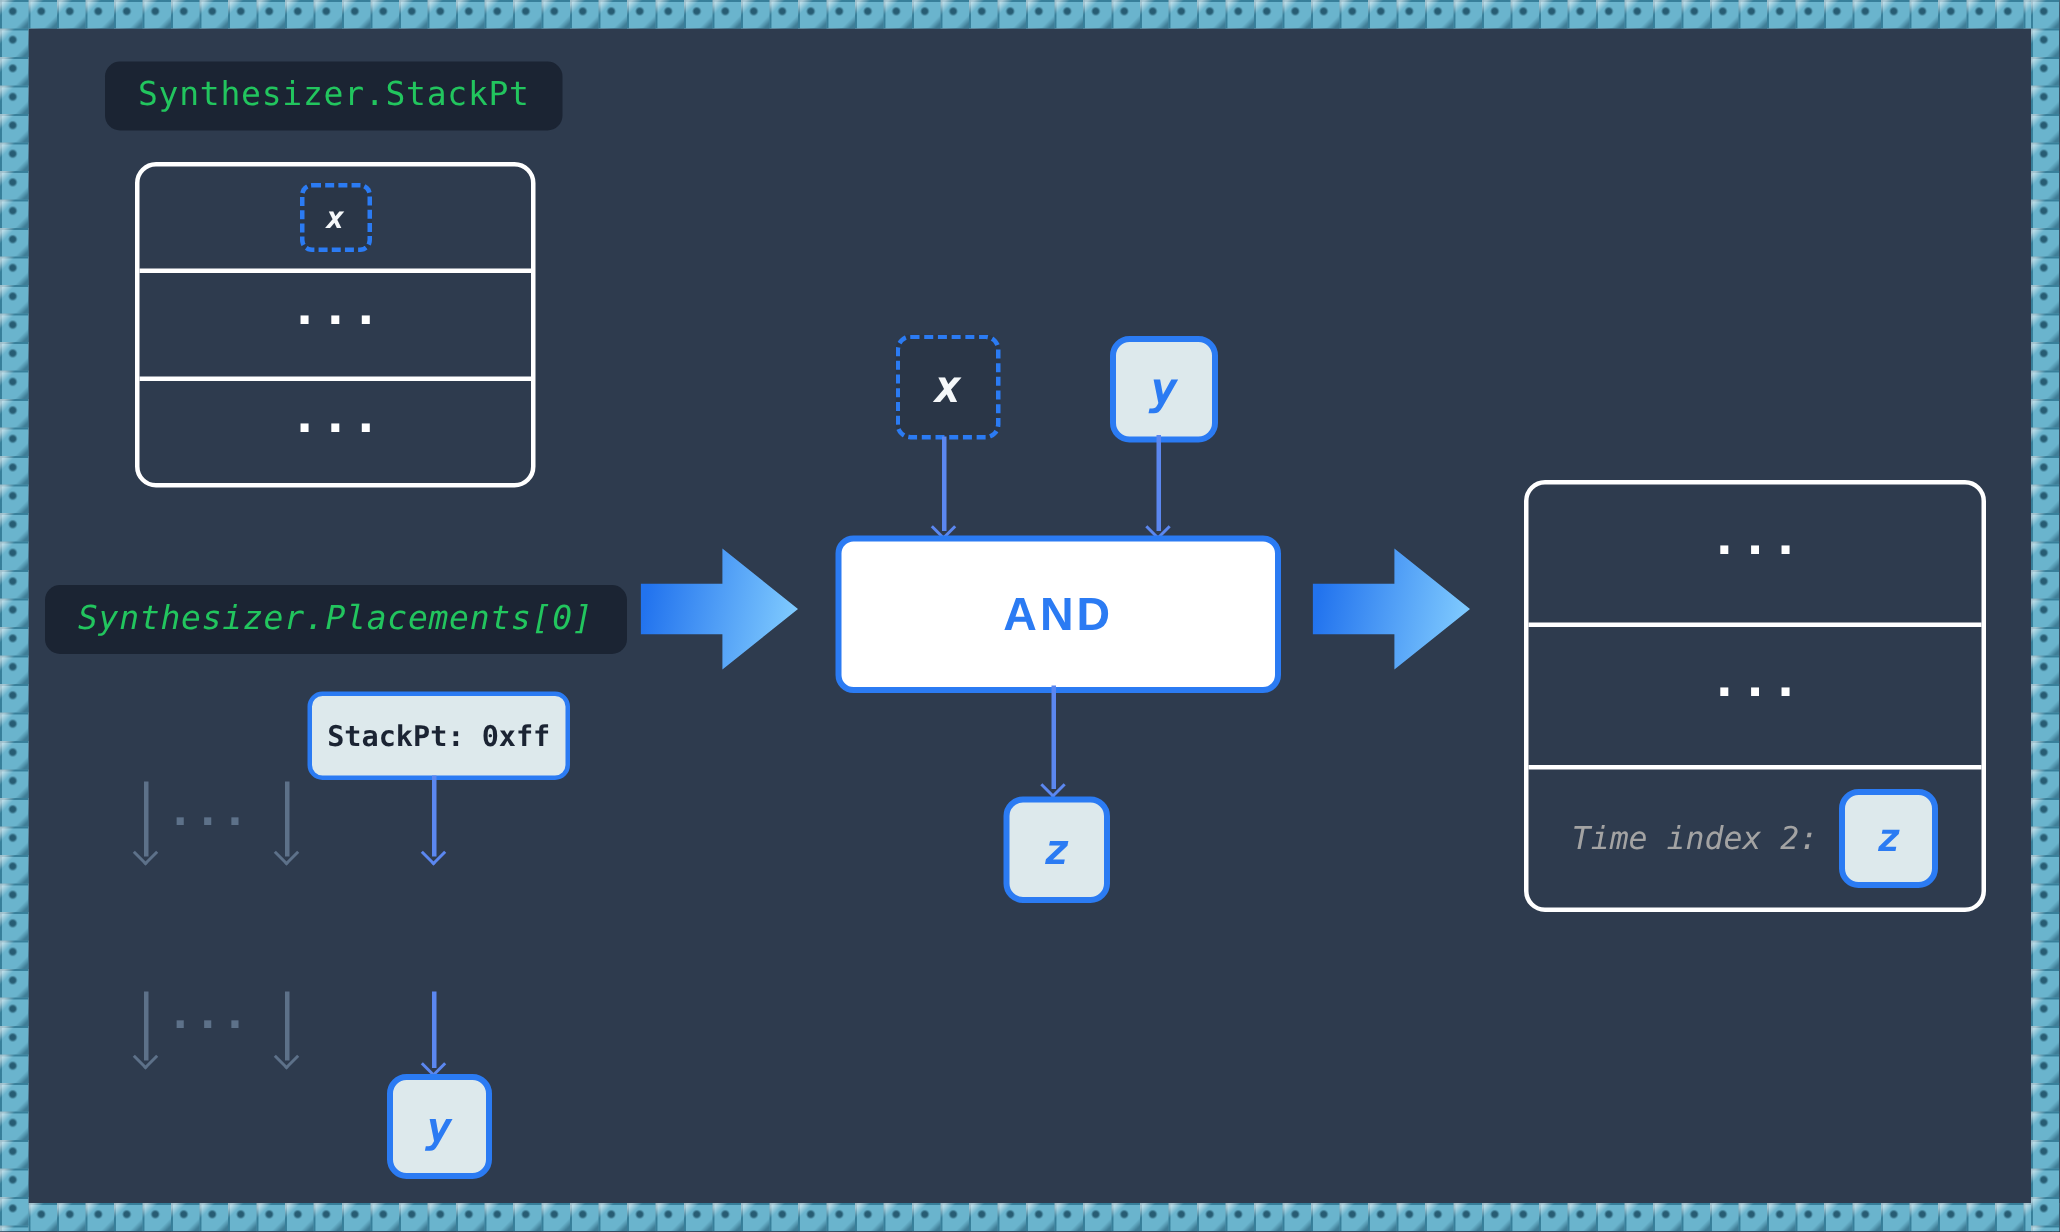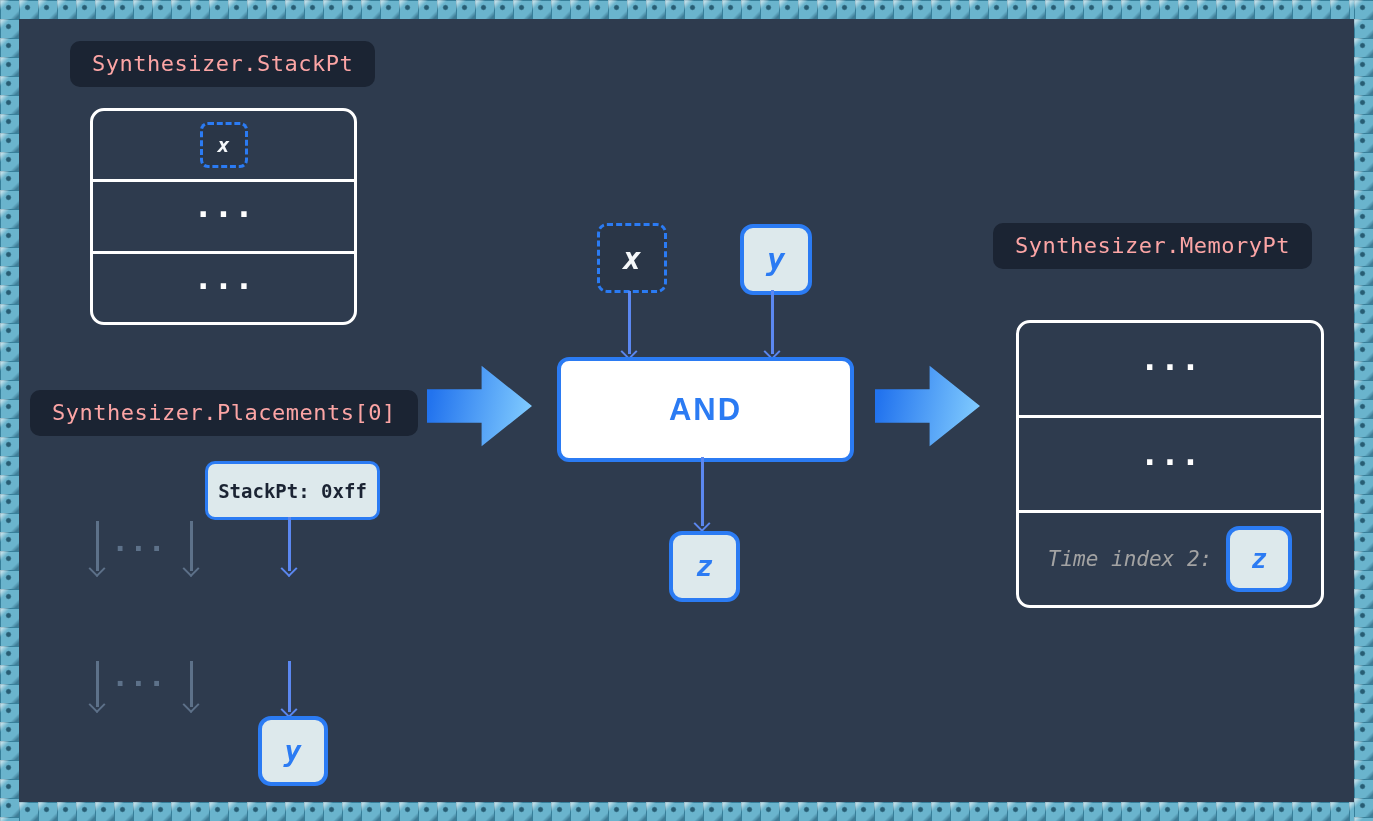--- a/index.html
+++ b/index.html
@@ -20,21 +20,21 @@
       linear-gradient(to bottom, rgba(22,92,120,.6) 0 1.5px, rgba(0,0,0,0) 1.5px);
     background-size:19px 19px;
   }
   .frame.top{left:0;top:0;width:100%;height:19px;}
   .frame.bottom{left:0;bottom:0;width:100%;height:19px;}
   .frame.left{left:0;top:0;width:19px;height:100%;}
   .frame.right{right:0;top:0;width:19px;height:100%;}
 
   
   .pill{
-    position:absolute;background:var(--label-bg,#1b2433);color:#fca5a5;
+    position:absolute;background:var(--label-bg,#1b2433);color:#22c55e;
     font-size:22px;line-height:1;padding:12px 22px;border-radius:10px;
     white-space:nowrap;letter-spacing:.5px;
   }
 
   
   .otable{
     position:absolute;border:3.5px solid var(--box-stroke,#fff);
     border-radius:14px;display:flex;flex-direction:column;
   }
   .trow{flex:1;display:flex;align-items:center;justify-content:center;border-top:3.5px solid var(--box-stroke,#fff);gap:14px;}
@@ -118,21 +118,21 @@
       </span>
     </div>
     <div class="trow">
       <span class="dots">...</span>
     </div>
     <div class="trow">
       <span class="dots">...</span>
     </div>
   </div>
 
-  <div class="pill" style="left:30px;top:390px;">Synthesizer.Placements[0]</div>
+  <div class="pill" style="left:30px;top:390px;font-style:italic;">Synthesizer.Placements[0]</div>
 
   <div class="masker" style="left:205px;top:461px;width:169px;height:53px;">StackPt: 0xff</div>
 
   <div class="varrow gray" style="left:96px;top:521px;height:50px;"></div>
   <div class="dots-free" style="left:115px;top:528px;">...</div>
   <div class="varrow gray" style="left:190px;top:521px;height:50px;"></div>
   <div class="varrow blue" style="left:288px;top:517px;height:54px;"></div>
 
 
   <div class="varrow gray" style="left:96px;top:661px;height:46px;"></div>
@@ -158,21 +158,20 @@
   <div class="varrow blue" style="left:771px;top:290px;height:64px;"></div>
 
   <div class="gate" style="left:557px;top:357px;width:289px;height:97px;">AND</div>
 
   <div class="varrow blue" style="left:701px;top:457px;height:69px;"></div>
 
   <div class="chip abs" style="left:669px;top:531px;width:63px;height:63px;">
     <span class="vletter" style="font-size:28px;">z</span>
   </div>
 
-  <div class="pill" style="left:993px;top:223px;">Synthesizer.MemoryPt</div>
 
   <div class="otable" style="left:1016px;top:320px;width:302px;height:282px;">
     <div class="trow">
       <span class="dots">...</span>
     </div>
     <div class="trow">
       <span class="dots">...</span>
     </div>
     <div class="trow">
       <span class="mem-label">Time index 2:</span>

